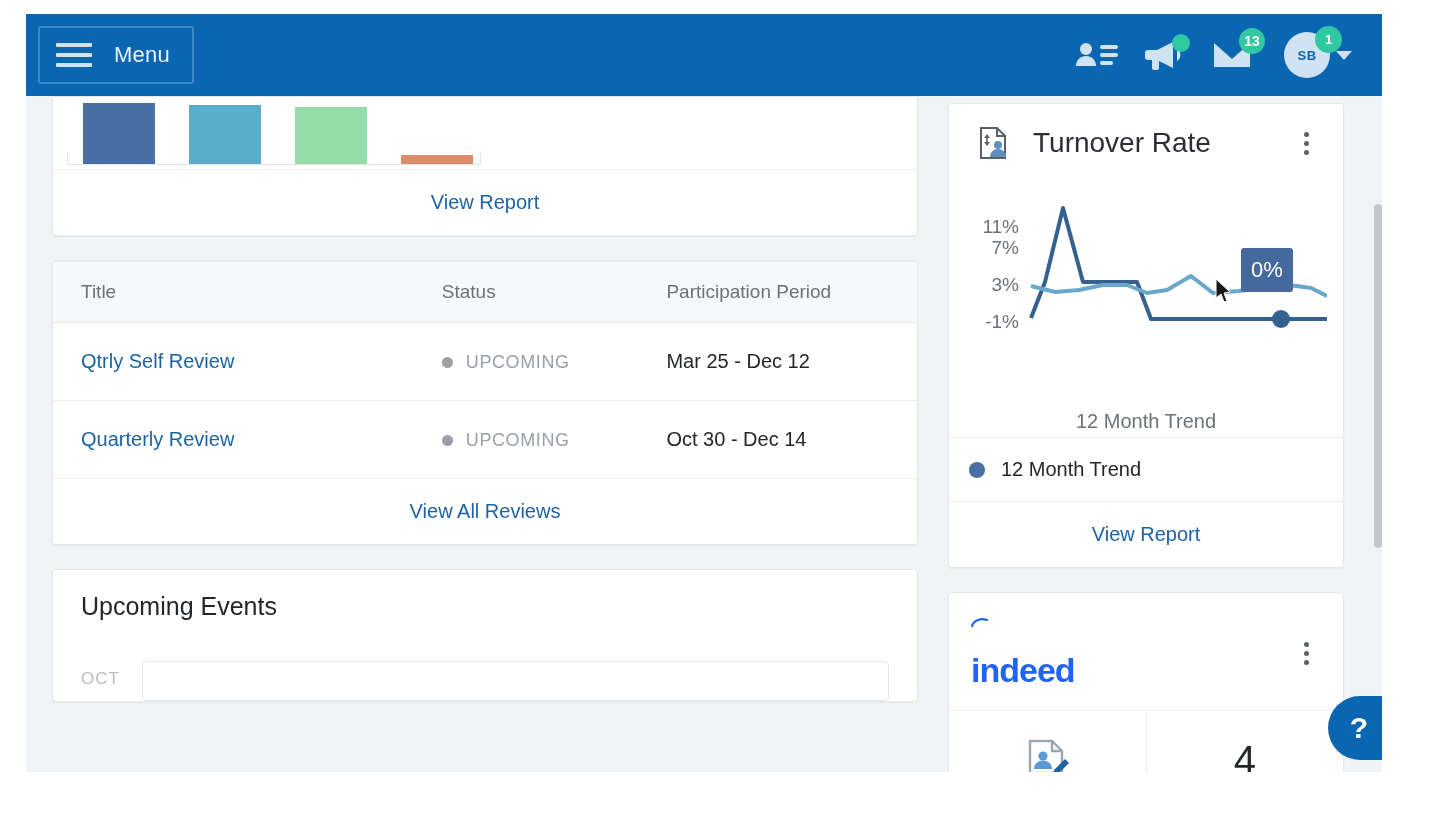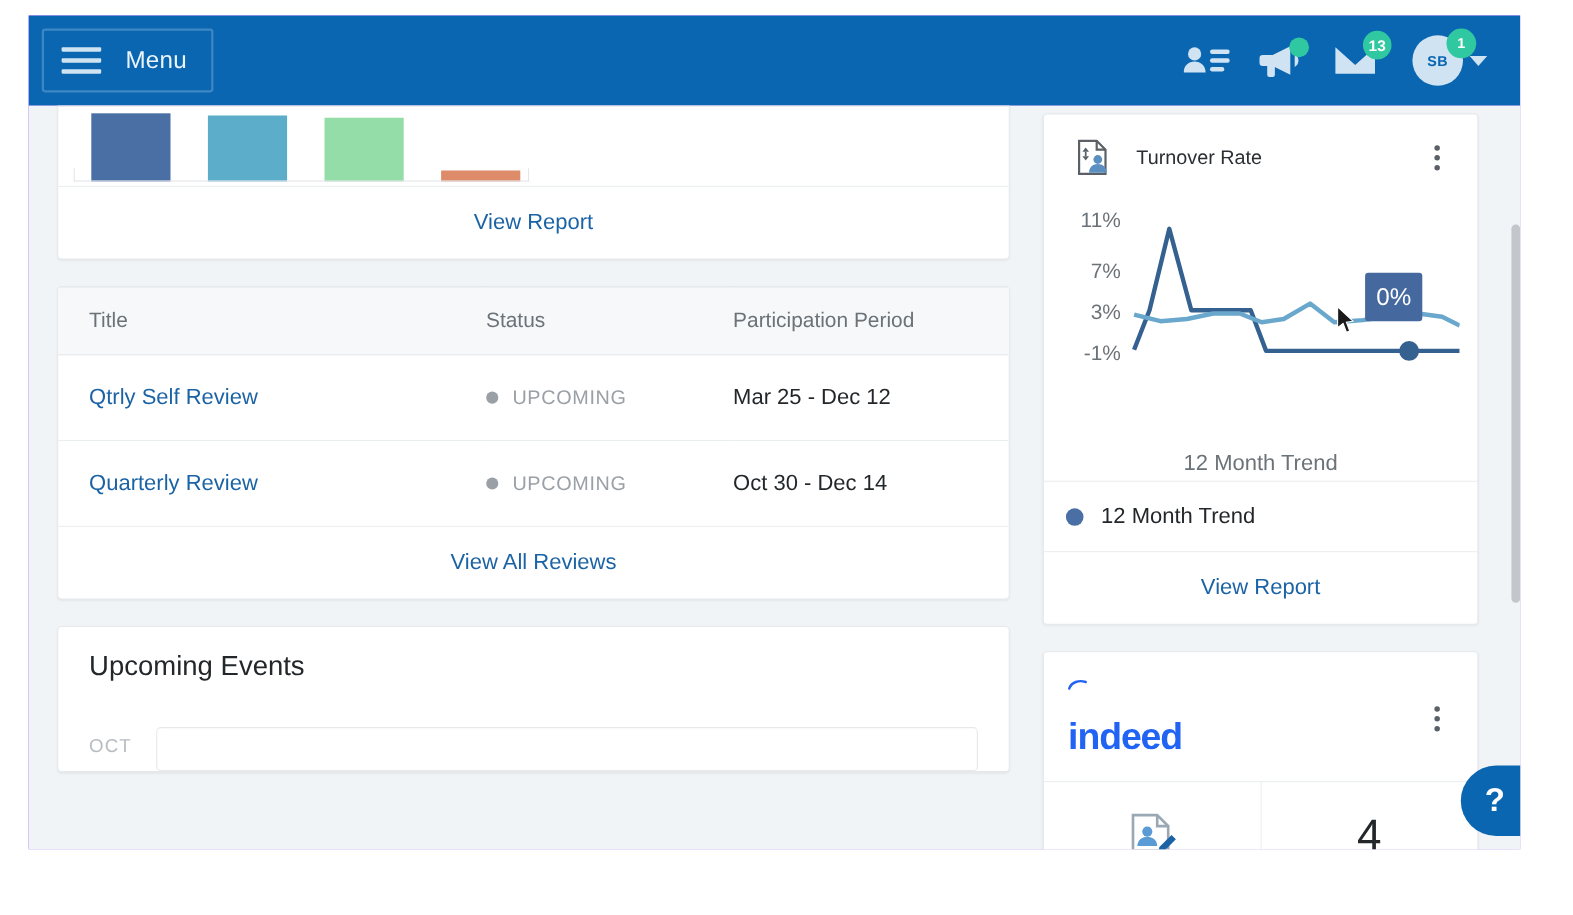--- a/index.html
+++ b/index.html
@@ -8,21 +8,21 @@
     font-family: "Liberation Sans", sans-serif;
     background: #ffffff;
     overflow: hidden;
   }
 
   
   #device {
     position: absolute;
     left: 26px; top: 14px;
     width: 1356px; height: 758px;
-    background: #8b5cf6;
+    background: #e5e5e5;
     overflow: hidden;
   }
 
   
   #topbar {
     position: absolute; left: 0; top: 0;
     width: 1356px; height: 82px;
     background: #0a66b0;
     display: flex; align-items: center;
   }
@@ -92,21 +92,21 @@
     border: 1px solid #e6e9ec;
     border-radius: 4px;
     box-shadow: 0 1px 2px rgba(0,0,0,.05);
     margin-bottom: 24px;
   }
   .card-head {
     padding: 22px 28px;
     display: flex; align-items: center;
   }
   .card-title { font-size: 25px; color: #23272a; font-weight: normal; }
-  .card-title-sm { font-size: 18px; color: #2b2f33; }
+  .card-title-sm { font-size: 28px; color: #2b2f33; }
   .kebab { margin-left: auto; cursor: pointer; display: flex; flex-direction: column; gap: 4px; padding: 4px 6px; }
   .kebab i { width: 5px; height: 5px; border-radius: 50%; background: #5a6066; display: block; }
   .card-foot {
     border-top: 1px solid #ebeef0;
     text-align: center; padding: 21px 0;
   }
   .link { color: #1b63a5; font-size: 20px; text-decoration: none; cursor: pointer; }
 
   
   #chart-card { margin-bottom: 24px; border-radius: 0 0 4px 4px; }
@@ -337,21 +337,21 @@
           </span>
           <span class="card-title-sm">Turnover Rate</span>
           <span class="kebab">
               <i></i>
               <i></i>
               <i></i>
             </span>
         </div>
 
         <div id="turnover-body">
-          <span class="axis-lbl" style="top:8px">11%</span>
+          <span class="axis-lbl" style="top:34px">11%</span>
           <span class="axis-lbl" style="top:55px">7%</span>
           <span class="axis-lbl" style="top:92px">3%</span>
           <span class="axis-lbl" style="top:129px">-1%</span>
 
           <svg id="trend-svg" width="300" height="160" viewBox="0 0 300 160" style="position:absolute;left:78px;top:14px">
 
             <polyline points="4,122 18,86 36,12 56,86 86,86 110,86 124,123 300,123" fill="none" stroke="#34618f" stroke-width="4" stroke-linejoin="round"></polyline>
 
             <polyline points="4,90 28,96 52,94 76,89 100,89 120,97 140,94 164,80 186,97 212,95 240,91 262,89 284,92 300,100" fill="none" stroke="#69a8cc" stroke-width="4" stroke-linejoin="round"></polyline>
             <circle cx="254" cy="123" r="9" fill="#34618f"></circle>

